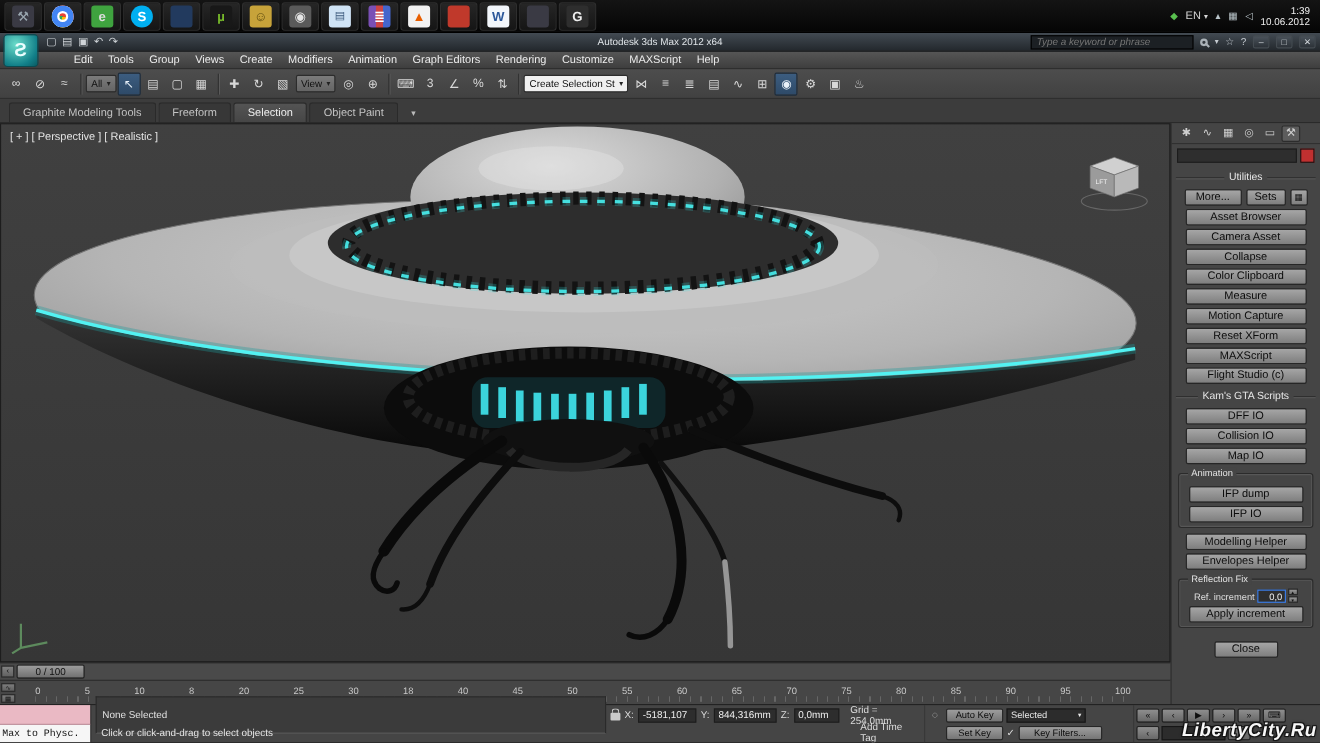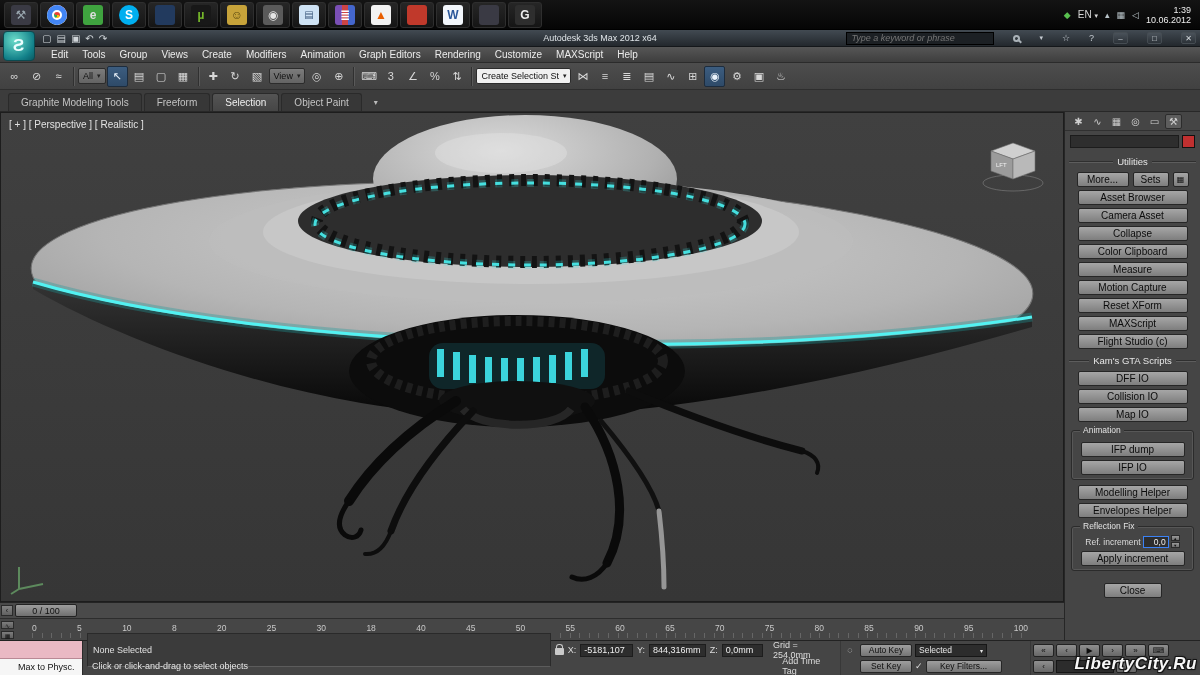--- a/index.html
+++ b/index.html
@@ -32,29 +32,29 @@
 
   
   .titlebar{height:17px;background:linear-gradient(#424a52,#23282d);display:flex;align-items:center;color:#c6ccd2;font-size:9px;position:relative;padding-left:42px;border-bottom:1px solid #14171a}
   .max-logo{position:absolute;left:3px;top:1px;width:32px;height:30px;border-radius:4px;z-index:5;
             background:radial-gradient(circle at 35% 30%,#6adcca,#128089 70%,#0a5a62);display:flex;align-items:center;justify-content:center;
             color:#eafefe;font-size:17px;font-weight:bold;border:1px solid #0c4a50}
   .max-logo span{display:inline-block;transform:scaleX(-1)}
   .qat{display:flex;gap:5px;align-items:center}
   .qat span{font-size:10px;color:#cfd4d8}
   .tb-title{position:absolute;left:0;right:0;text-align:center;color:#dfe4e8;pointer-events:none}
-  .tb-right{margin-left:auto;display:flex;align-items:center;gap:19px;padding-right:4px}
+  .tb-right{margin-left:auto;display:flex;align-items:center;gap:6px;padding-right:4px}
   .searchbox{width:148px;height:13px;background:#1c2024;border:1px solid #000;display:flex;align-items:center;padding:0 4px}
   .searchbox input{width:100%;background:transparent;border:none;outline:none;color:#8a9096;font-style:italic;font-size:9px;font-family:inherit}
   .mag{width:7px;height:7px;border:2px solid #aab2b8;border-radius:50%;position:relative;display:inline-block}
   .mag::after{content:"";position:absolute;width:5px;height:2px;background:#aab2b8;transform:rotate(45deg);right:-4px;bottom:-2px}
   .winbtn{width:15px;height:12px;display:flex;align-items:center;justify-content:center;border:1px solid #454c52;background:linear-gradient(#4a525a,#2c3238);font-size:8px;color:#d5dade;border-radius:2px}
 
   
-  .menubar{height:16px;background:linear-gradient(#565656,#3e3e3e);display:flex;align-items:center;padding-left:44px;border-bottom:1px solid #2b2b2b}
+  .menubar{height:16px;background:linear-gradient(#565656,#3e3e3e);display:flex;align-items:center;padding-left:60px;border-bottom:1px solid #2b2b2b}
   .mitem{padding:0 7px;color:#ececec;font-size:10px}
 
   
   .toolbar{height:27px;background:linear-gradient(#4d4d4d,#414141);display:flex;align-items:center;padding:0 4px;gap:1px;border-bottom:1px solid #2e2e2e}
   .tool{min-width:21px;height:21px;display:flex;align-items:center;justify-content:center;font-size:11px;color:#d8d8d8;border-radius:2px;border:1px solid transparent}
   .tool.active{background:linear-gradient(#3c5d80,#2e4a68);border:1px solid #1d2c3d;color:#eaf2fa}
   .sep{width:1px;height:19px;background:#303030;margin:0 3px;box-shadow:1px 0 0 #5a5a5a}
   .combo{height:16px;background:linear-gradient(#7b7b7b,#646464);border:1px solid #2c2c2c;color:#101010;font-size:9px;display:flex;align-items:center;gap:4px;padding:0 4px;border-radius:2px}
   .combo.light{background:#f0f0f0}
   .combo .arr{font-size:7px;color:#222}
@@ -103,21 +103,21 @@
   .spin-row{display:flex;align-items:center;justify-content:center;gap:2px}
   .spin-row .slabel{font-size:8.5px;color:#ddd}
   .spin-field{width:26px;height:12px;background:#2e2e2e;border:1px solid #3b82f6;color:#eee;font-size:8.5px;text-align:right;padding:0 2px;line-height:11px}
   .spin-arrows{display:flex;flex-direction:column;gap:1px}
   .spin-arrows i{width:9px;height:6px;background:linear-gradient(#9a9a9a,#6f6f6f);border:1px solid #2a2a2a;font-style:normal;font-size:4px;color:#111;display:flex;align-items:center;justify-content:center}
 
   
   .status{height:35px;background:#454545;border-top:1px solid #222;display:flex;position:relative;font-size:9px}
   .listener{width:83px;display:flex;flex-direction:column;border-right:1px solid #2a2a2a}
   .listener .pink{flex:1;background:#eab9c4;border-bottom:1px solid #b98995}
-  .listener .white{flex:1;background:#f6f6f6;color:#111;font-family:Liberation Sans, sans-serif;font-size:9px;display:flex;align-items:center;padding-left:18px;white-space:nowrap}
+  .listener .white{flex:1;background:#f6f6f6;color:#111;font-family:Liberation Mono, monospace;font-size:9px;display:flex;align-items:center;padding-left:2px;white-space:nowrap}
   .stat-main{flex:1;display:flex;flex-direction:column;padding:1px 0}
   .srow{height:16px;display:flex;align-items:center;gap:4px;padding:0 4px}
   .sunken{width:476px;height:13px;background:#3b3b3b;border:1px solid #2a2a2a;border-bottom-color:#5c5c5c;display:flex;align-items:center;padding:16px 5px;color:#e0e0e0}
   .coordl{color:#dcdcdc}
   .coordf{height:13px;background:#2d2d2d;border:1px solid #1d1d1d;color:#efefef;display:flex;align-items:center;padding:0 3px}
   .cf-x{width:54px}.cf-y{width:58px}.cf-z{width:42px}
   .lock{width:9px;height:7px;background:#c9c9c9;border-radius:1px;position:relative;display:inline-block;margin-top:3px}
   .lock::before{content:"";position:absolute;top:-4px;left:1px;width:5px;height:4px;border:1.5px solid #c9c9c9;border-bottom:none;border-radius:3px 3px 0 0}
   .prompt{width:476px;color:#e6e6e6;padding-left:5px}
   .sp{width:224px}

